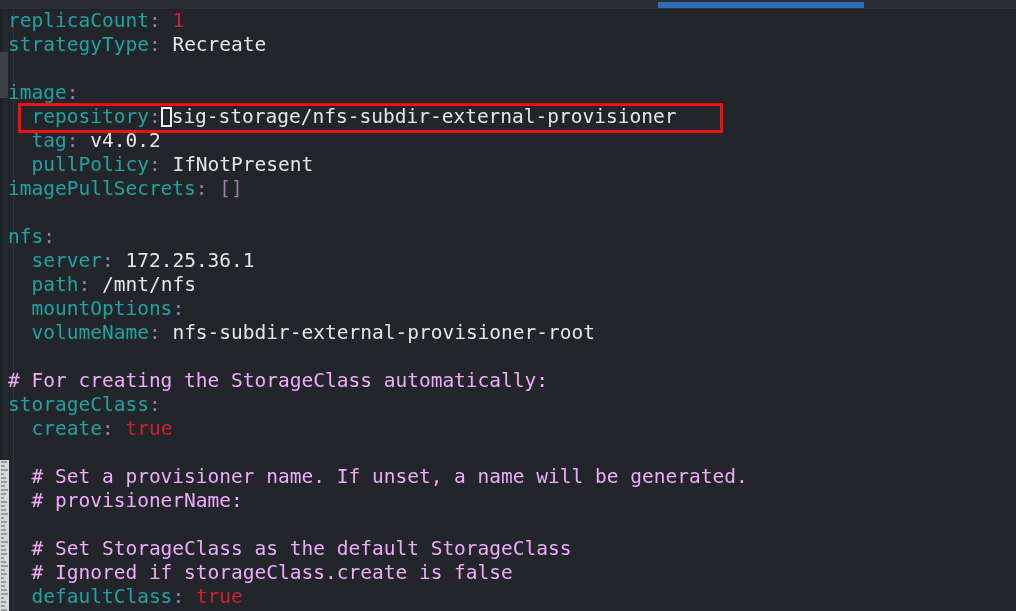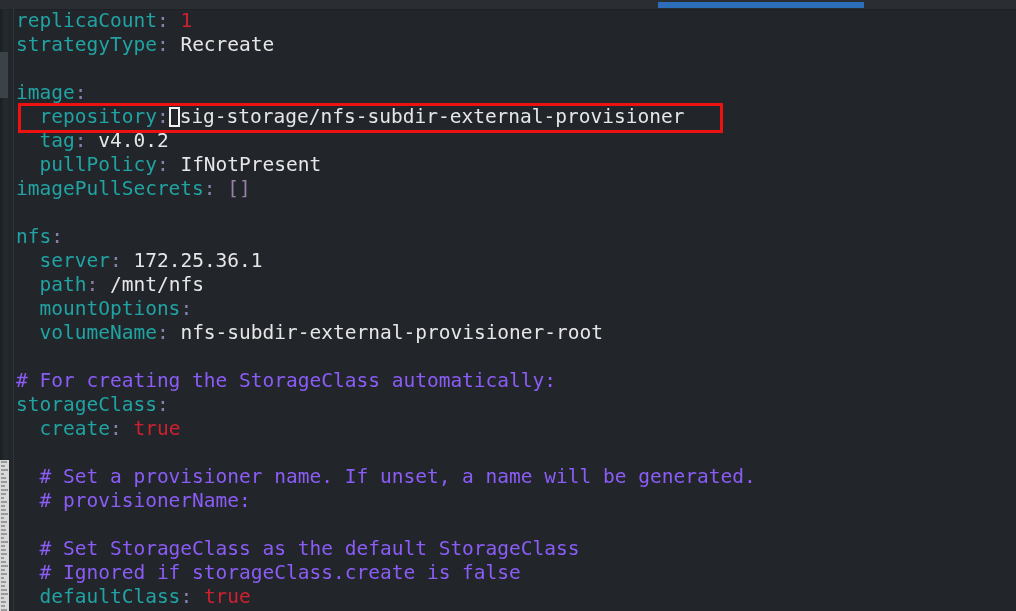--- a/index.html
+++ b/index.html
@@ -84,28 +84,28 @@
     top: 9px;
     width: 1016px;
     height: 602px;
     font-size: 19.5px;
     line-height: 24px;
     white-space: pre;
     letter-spacing: 0px;
   }
   .line {
     height: 24px;
-    padding-left: 16px;
+    padding-left: 8px;
     position: relative;
   }
   .k   { color: #21a3a3; }   
   .c   { color: #8a7fa8; }   
   .s   { color: #e6e6e6; }   
   .n   { color: #d02030; }   
-  .b   { color: #8b5cf6; }   
+  .b   { color: #f0abfc; }   
   .p   { color: #9a7fa8; }   
 
   
   .cursor {
     display: inline-block;
     width: 11px;
     height: 20px;
     vertical-align: -4px;
     border: 2px solid #f2f2f2;
     box-sizing: border-box;

